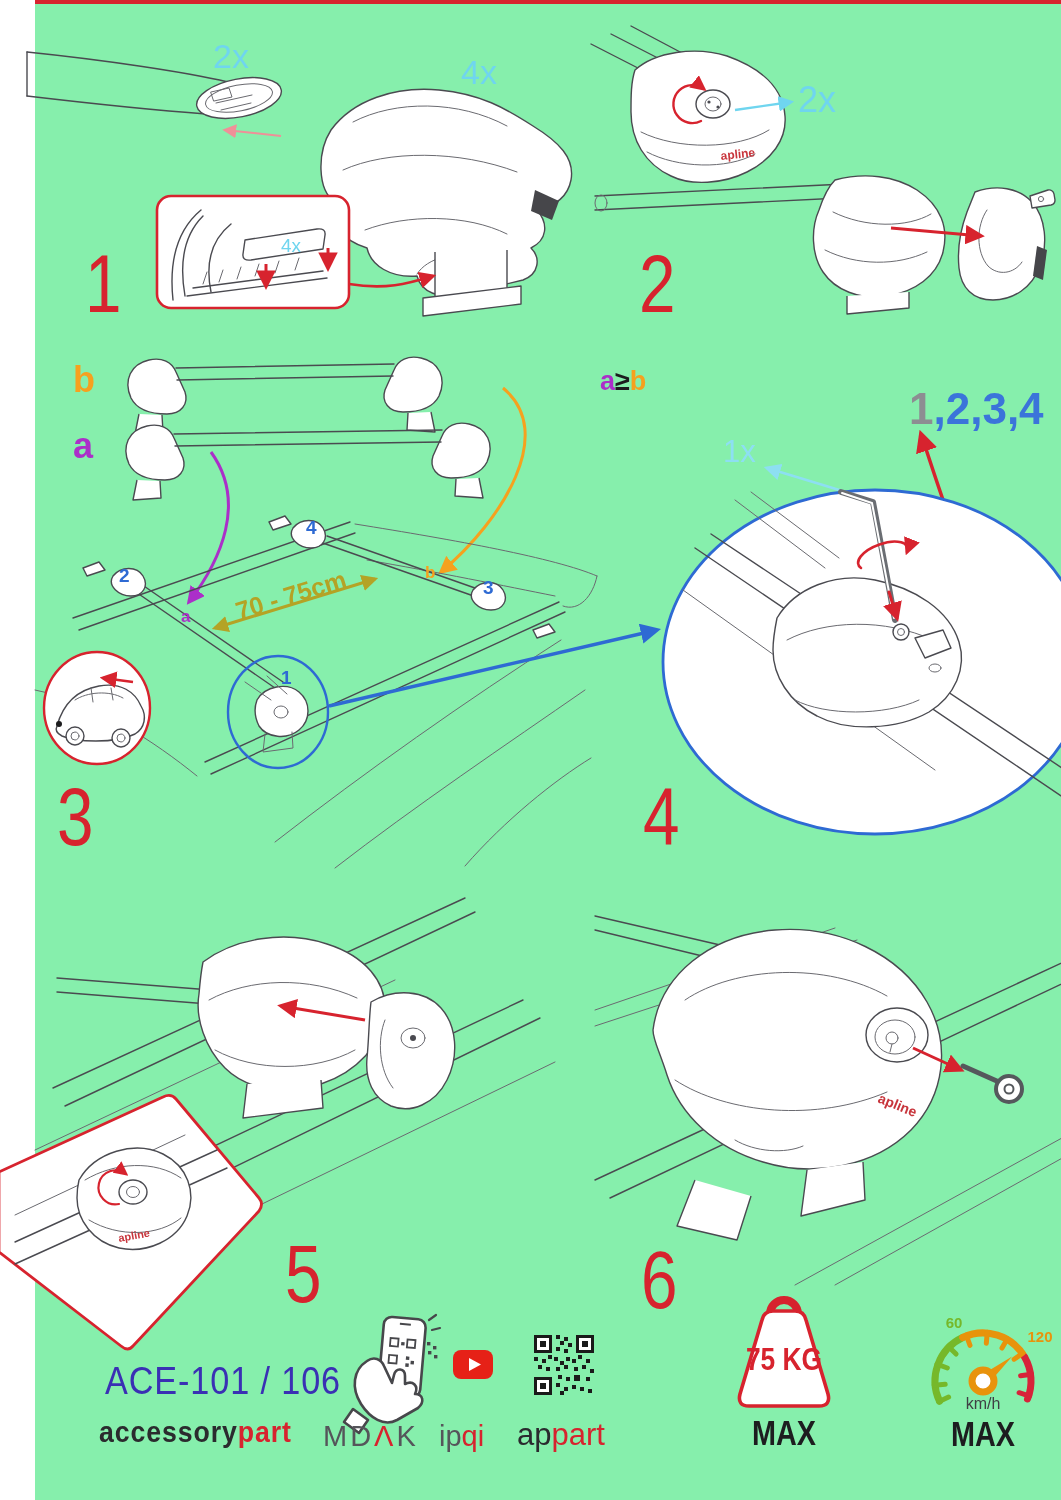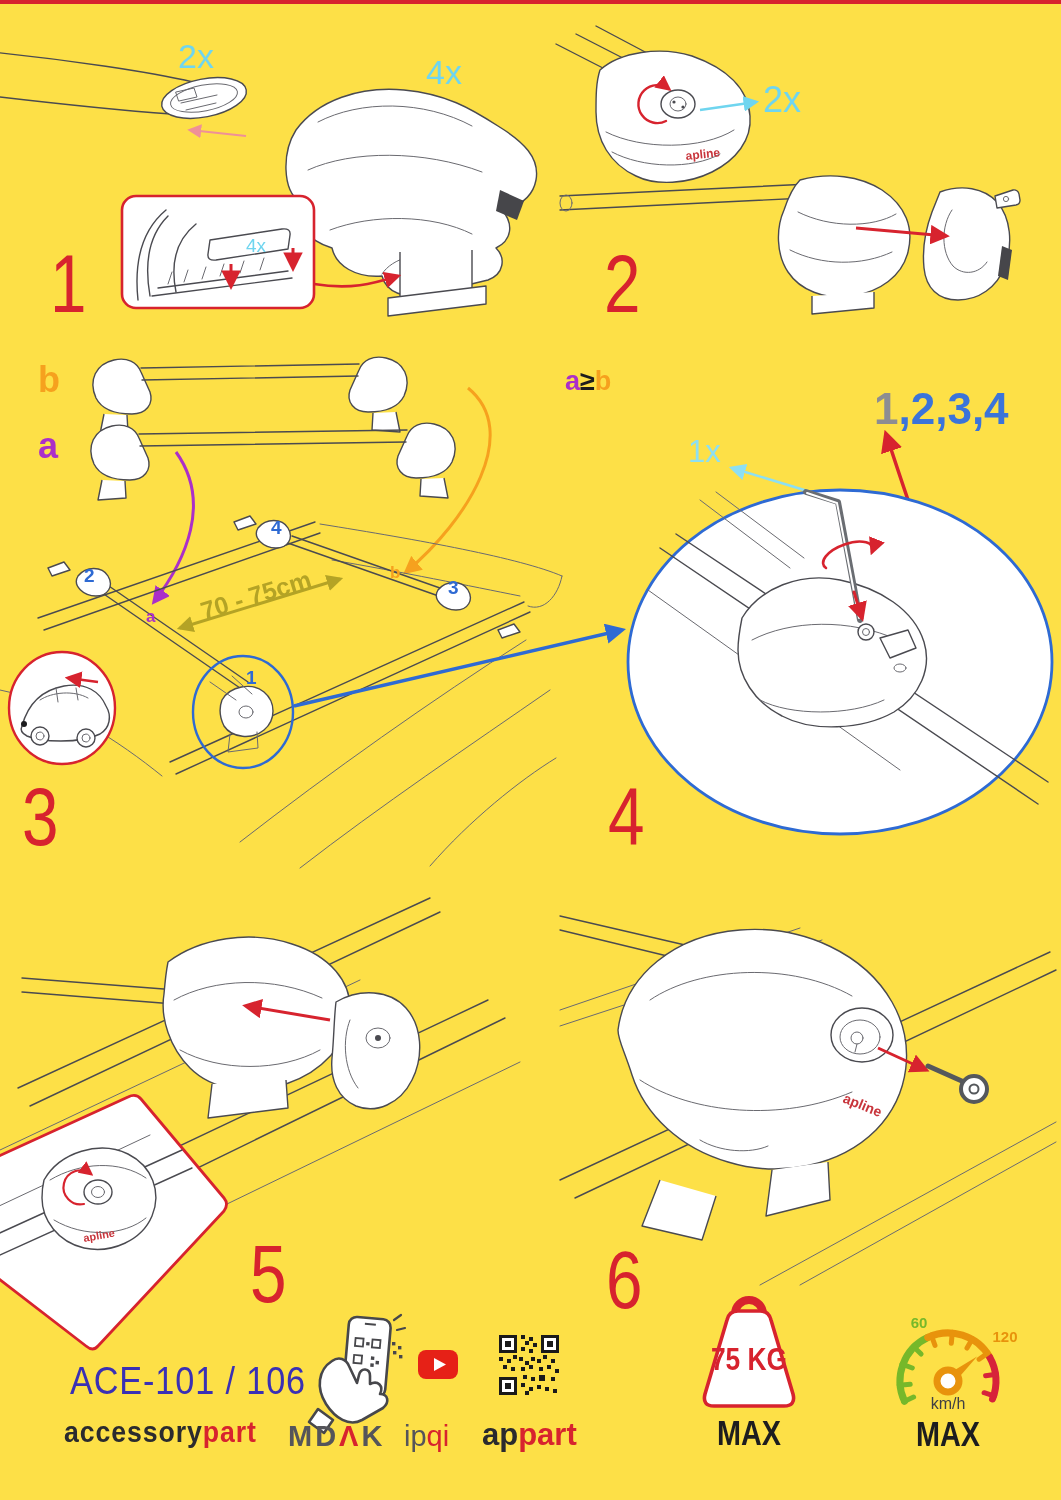--- a/index.html
+++ b/index.html
@@ -1,31 +1,31 @@
 <!DOCTYPE html>
 <html><head>
 <meta charset="utf-8">
 <style>
   html,body{margin:0;padding:0;background:#fff;}
   body{width:1061px;height:1500px;position:relative;overflow:hidden;
        font-family:"Liberation Sans",sans-serif;}
-  #page{position:absolute;inset:0;background:#fde047;}
+  #page{position:absolute;inset:0;background:#86efac;margin-left:35px;}
   svg{position:absolute;overflow:visible;}
   svg text{font-family:"Liberation Sans",sans-serif;}
   .ln{fill:none;stroke:#4a4a50;stroke-width:1.4;stroke-linecap:round;stroke-linejoin:round;}
   .lnf{fill:#ffffff;stroke:#4a4a50;stroke-width:1.4;stroke-linejoin:round;}
   .lnt{fill:none;stroke:#6a6a70;stroke-width:1;stroke-linecap:round;}
   .redln{fill:none;stroke:#d7232e;stroke-linecap:round;stroke-linejoin:round;}
   .stepnum{fill:#d7232e;font-size:82px;}
   .qty{fill:#6fd5ef;}
   .divider{position:absolute;left:0;width:1061px;height:4px;background:#d7232e;}
   .ftxt{position:absolute;white-space:nowrap;}
   .model{font-size:38px;color:#3a30b4;letter-spacing:1px;transform:scaleX(.9);transform-origin:left;}
   .brand{font-size:29px;font-weight:bold;letter-spacing:1px;transform:scaleX(.92);transform-origin:left;color:#2b2b2e;}
-  .logos{font-size:29px;font-weight:bold;color:#55555a;}
+  .logos{font-size:29px;font-weight:normal;color:#55555a;}
   .redtx{color:#d7232e;}
 </style>
 </head>
 <body>
 
 <div id="page">
 
 <svg style="left:0;top:0" width="1061" height="332" viewBox="0 0 1061 332">
   <defs>
     <marker id="m1red" viewBox="0 0 10 10" refX="8" refY="5" markerWidth="6.5" markerHeight="6.5" orient="auto-start-reverse">

